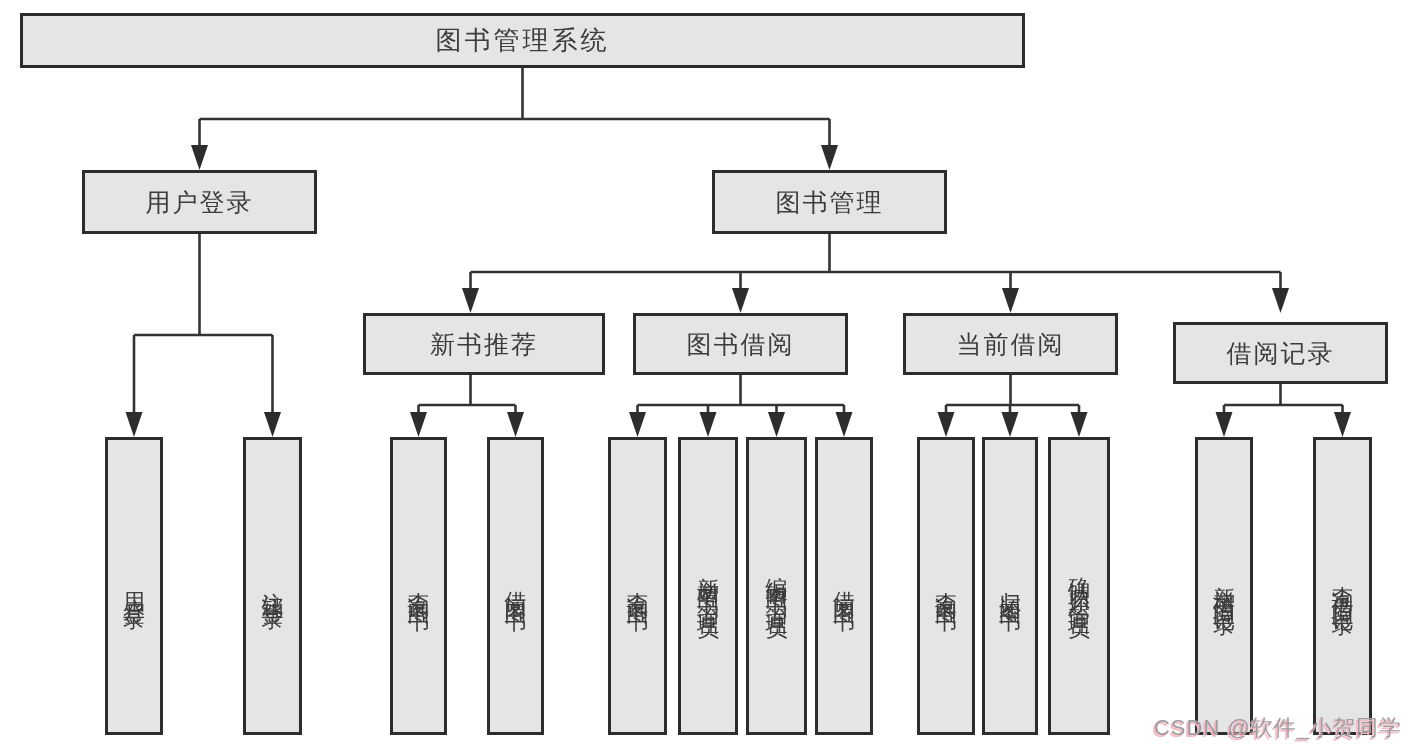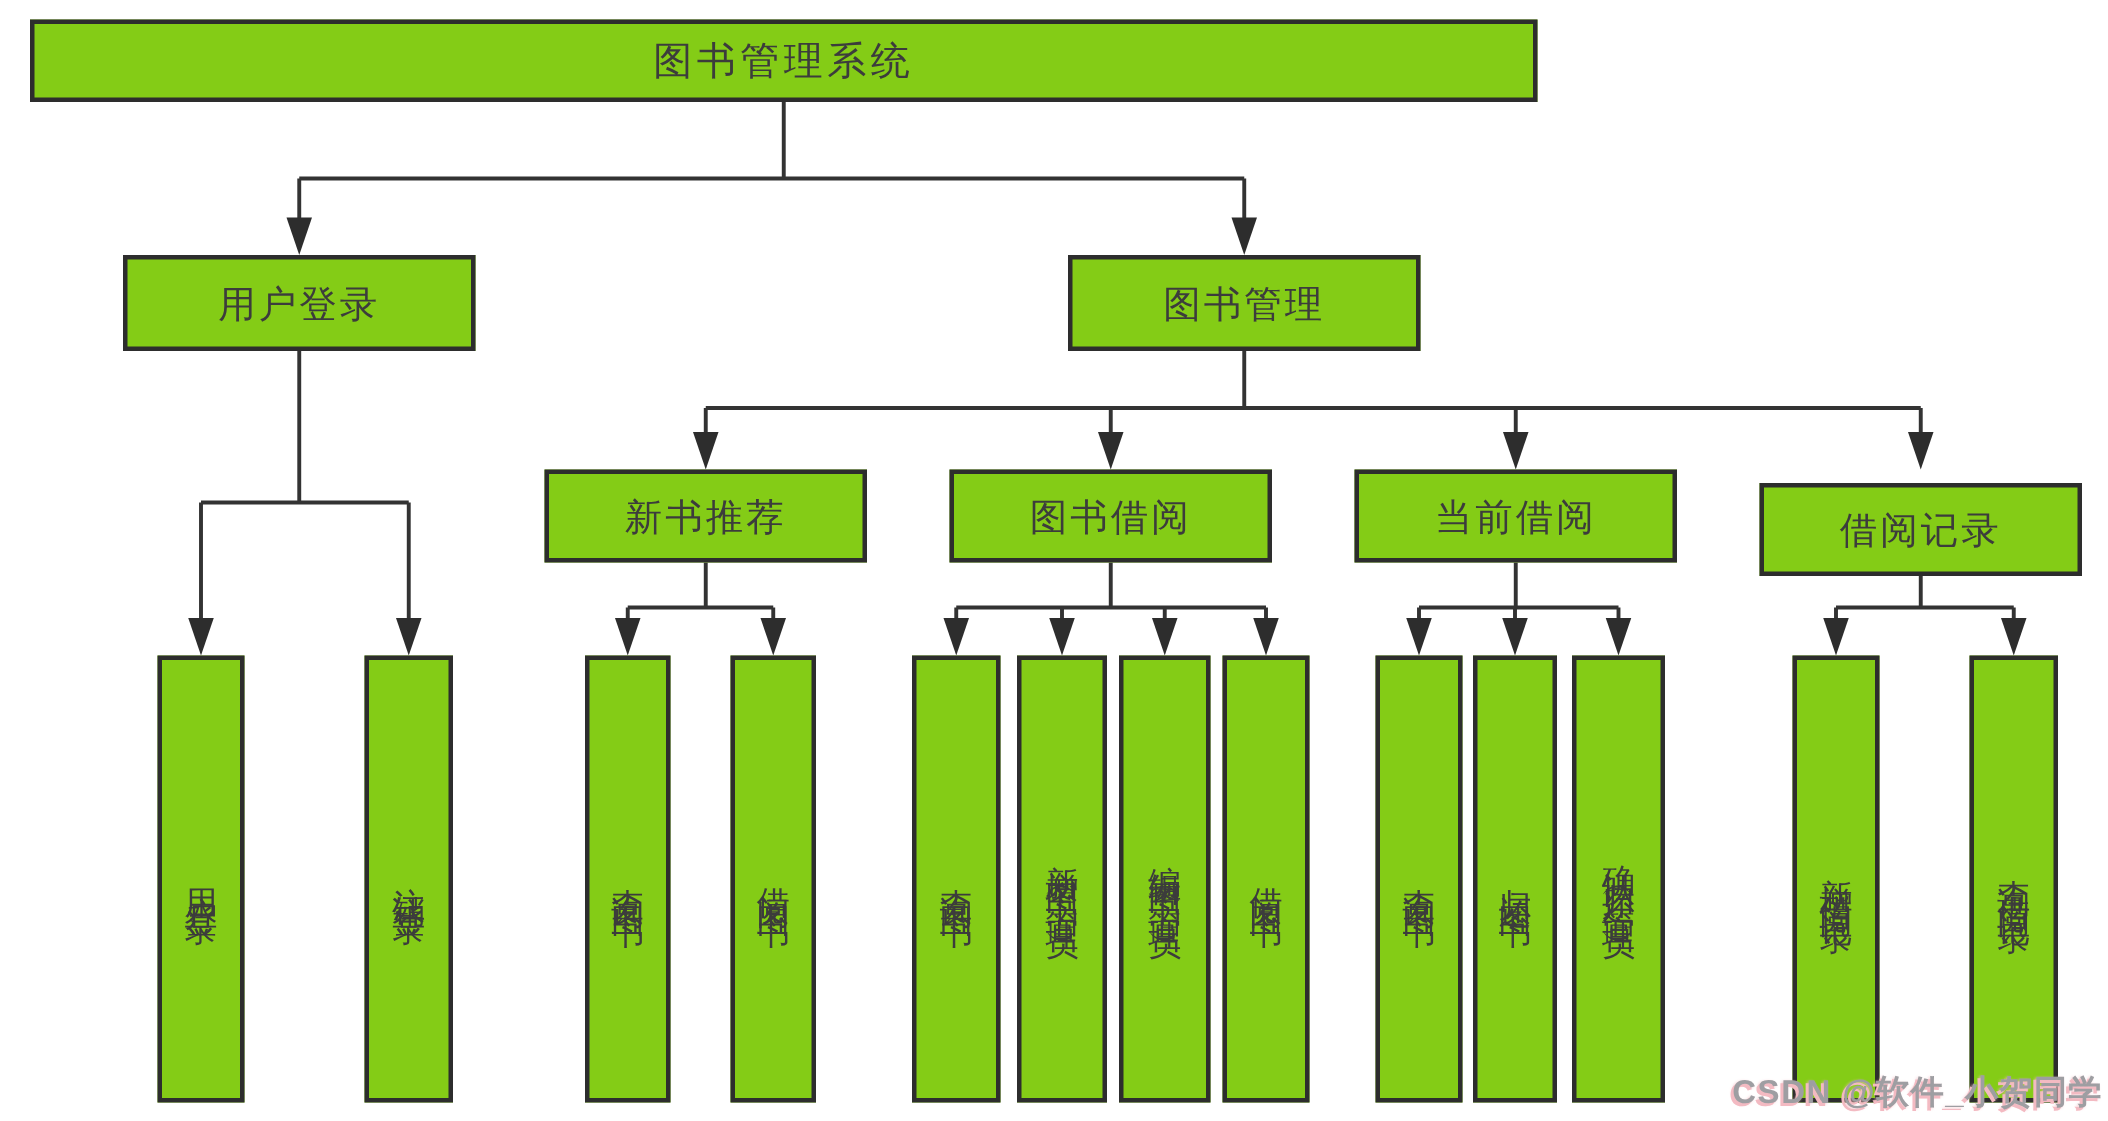--- a/index.html
+++ b/index.html
@@ -9,21 +9,21 @@
     position: relative;
     overflow: hidden;
     font-family: "Liberation Sans", "DejaVu Sans", sans-serif;
   }
   #stage { position: absolute; left: 0; top: 0; width: 1405px; height: 747px; }
   svg.connectors { position: absolute; left: 0; top: 0; z-index: 1; }
   .box {
     position: absolute;
     box-sizing: border-box;
     border: 3px solid #2d2d2d;
-    background: #84cc16;
+    background: #e5e5e5;
     display: flex;
     align-items: center;
     justify-content: center;
     z-index: 2;
   }
   .box .lbl {
     color: #3c3c3c;
     font-size: 25px;
     letter-spacing: 2px;
     white-space: nowrap;
@@ -39,21 +39,20 @@
   .watermark {
     position: absolute;
     right: 3px;
     bottom: 4px;
     z-index: 5;
     font-size: 22px;
     color: #9e9ea2;
     letter-spacing: 1px;
     text-shadow: -2px 2px 0 #f3bac2, -1px 1px 2px rgba(243,186,194,0.8);
     white-space: nowrap;
-    font-weight: bold;
   }
 </style>
 </head>
 <body>
 
 <div id="stage">
 
   <svg class="connectors" width="1405" height="747" viewBox="0 0 1405 747">
     <g stroke="#333333" stroke-width="2.6" fill="none">
 
@@ -98,21 +97,21 @@
     <span class="lbl">图书管理系统</span>
   </div>
 
   <div class="box" style="left:82px;top:170px;width:235px;height:64px">
     <span class="lbl">用户登录</span>
   </div>
   <div class="box" style="left:712px;top:170px;width:235px;height:64px">
     <span class="lbl">图书管理</span>
   </div>
 
-  <div class="box" style="left:363px;top:313px;width:215px;height:62px">
+  <div class="box" style="left:363px;top:313px;width:242px;height:62px">
     <span class="lbl">新书推荐</span>
   </div>
   <div class="box" style="left:903px;top:313px;width:215px;height:62px">
     <span class="lbl">当前借阅</span>
   </div>
   <div class="box" style="left:633px;top:313px;width:215px;height:62px">
     <span class="lbl">图书借阅</span>
   </div>
   <div class="box" style="left:1173px;top:322px;width:215px;height:62px">
     <span class="lbl">借阅记录</span>

